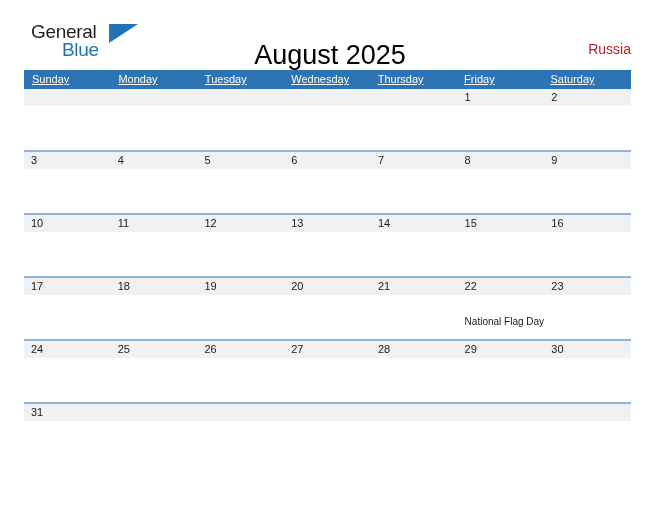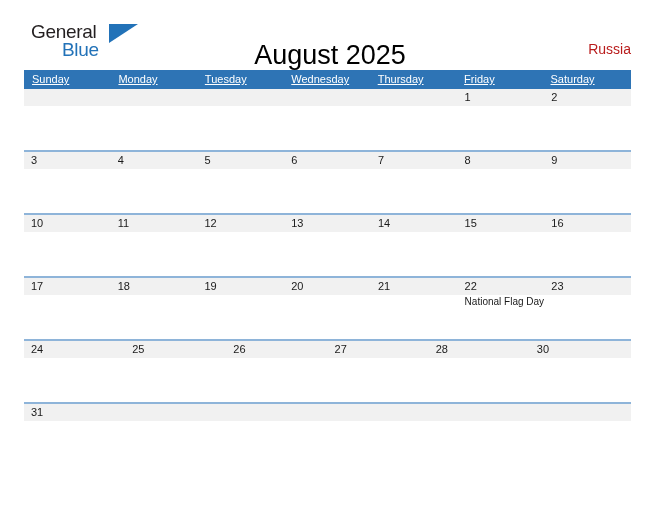--- a/index.html
+++ b/index.html
@@ -136,21 +136,21 @@
   }
   .day-num {
     font-size: 11px;
     color: #1a1a1a;
     line-height: 17px;
     padding-left: 7px;
     display: block;
   }
   .day-body {
     padding-left: 7px;
-    padding-top: 0;
+    padding-top: 20px;
   }
   .event {
     font-size: 10px;
     color: #1a1a1a;
     line-height: 13px;
     white-space: nowrap;
   }
 </style>
 </head>
 <body>
@@ -397,20 +397,26 @@
               <div class="day-body"></div>
             </div>
             <div class="day-cell">
               <div class="day-band">
                 <span class="day-num">28</span>
               </div>
               <div class="day-body"></div>
             </div>
             <div class="day-cell">
               <div class="day-band">
+                <span class="day-num">29</span>
+              </div>
+              <div class="day-body"></div>
+            </div>
+            <div class="day-cell">
+              <div class="day-band">
                 <span class="day-num">30</span>
               </div>
               <div class="day-body"></div>
             </div>
           </div>
         </div>
         <div class="week-row">
           <div class="week-cells">
             <div class="day-cell">
               <div class="day-band">

